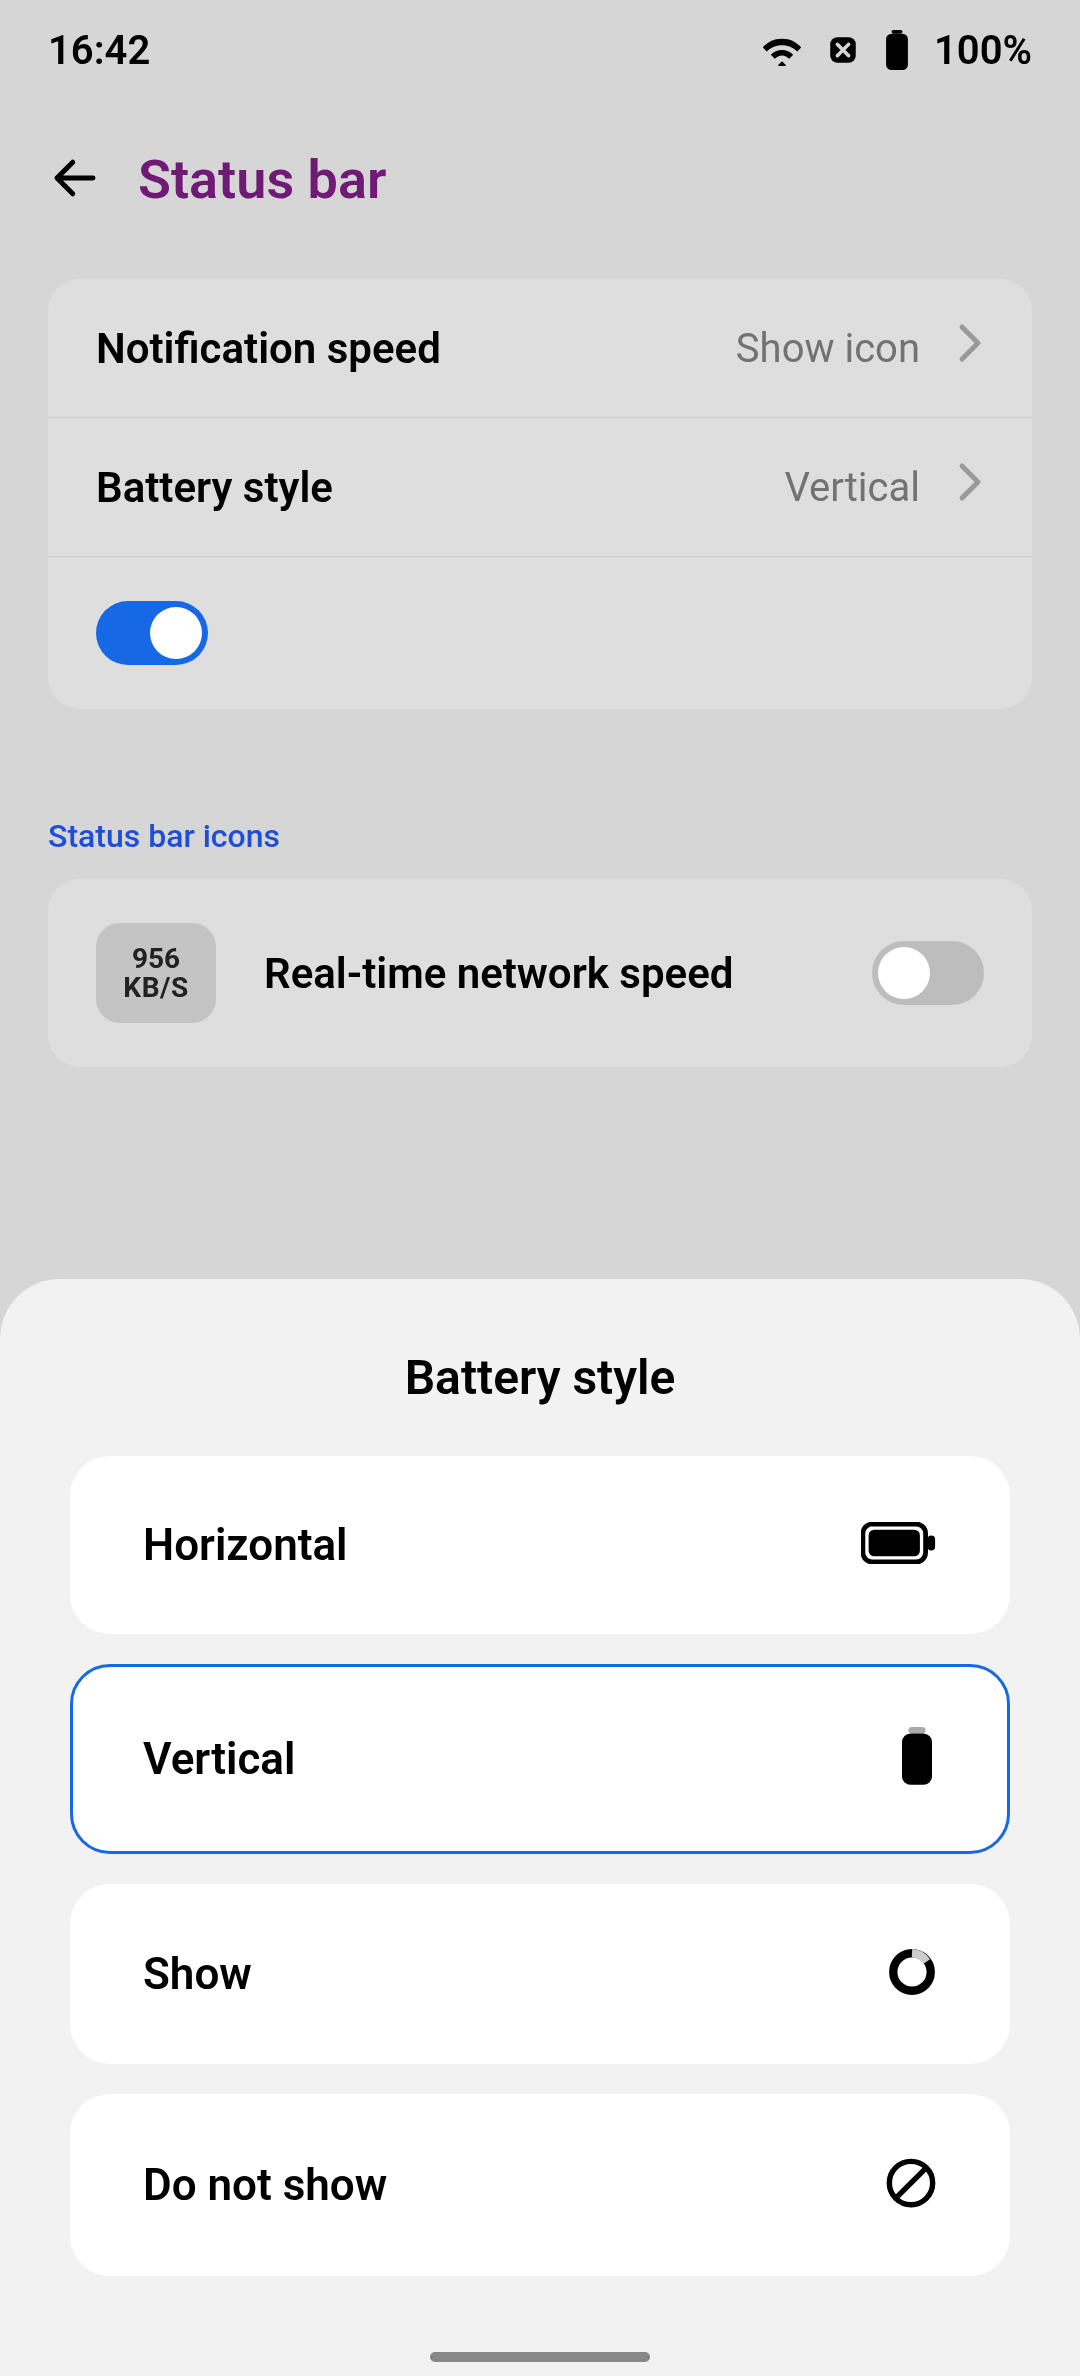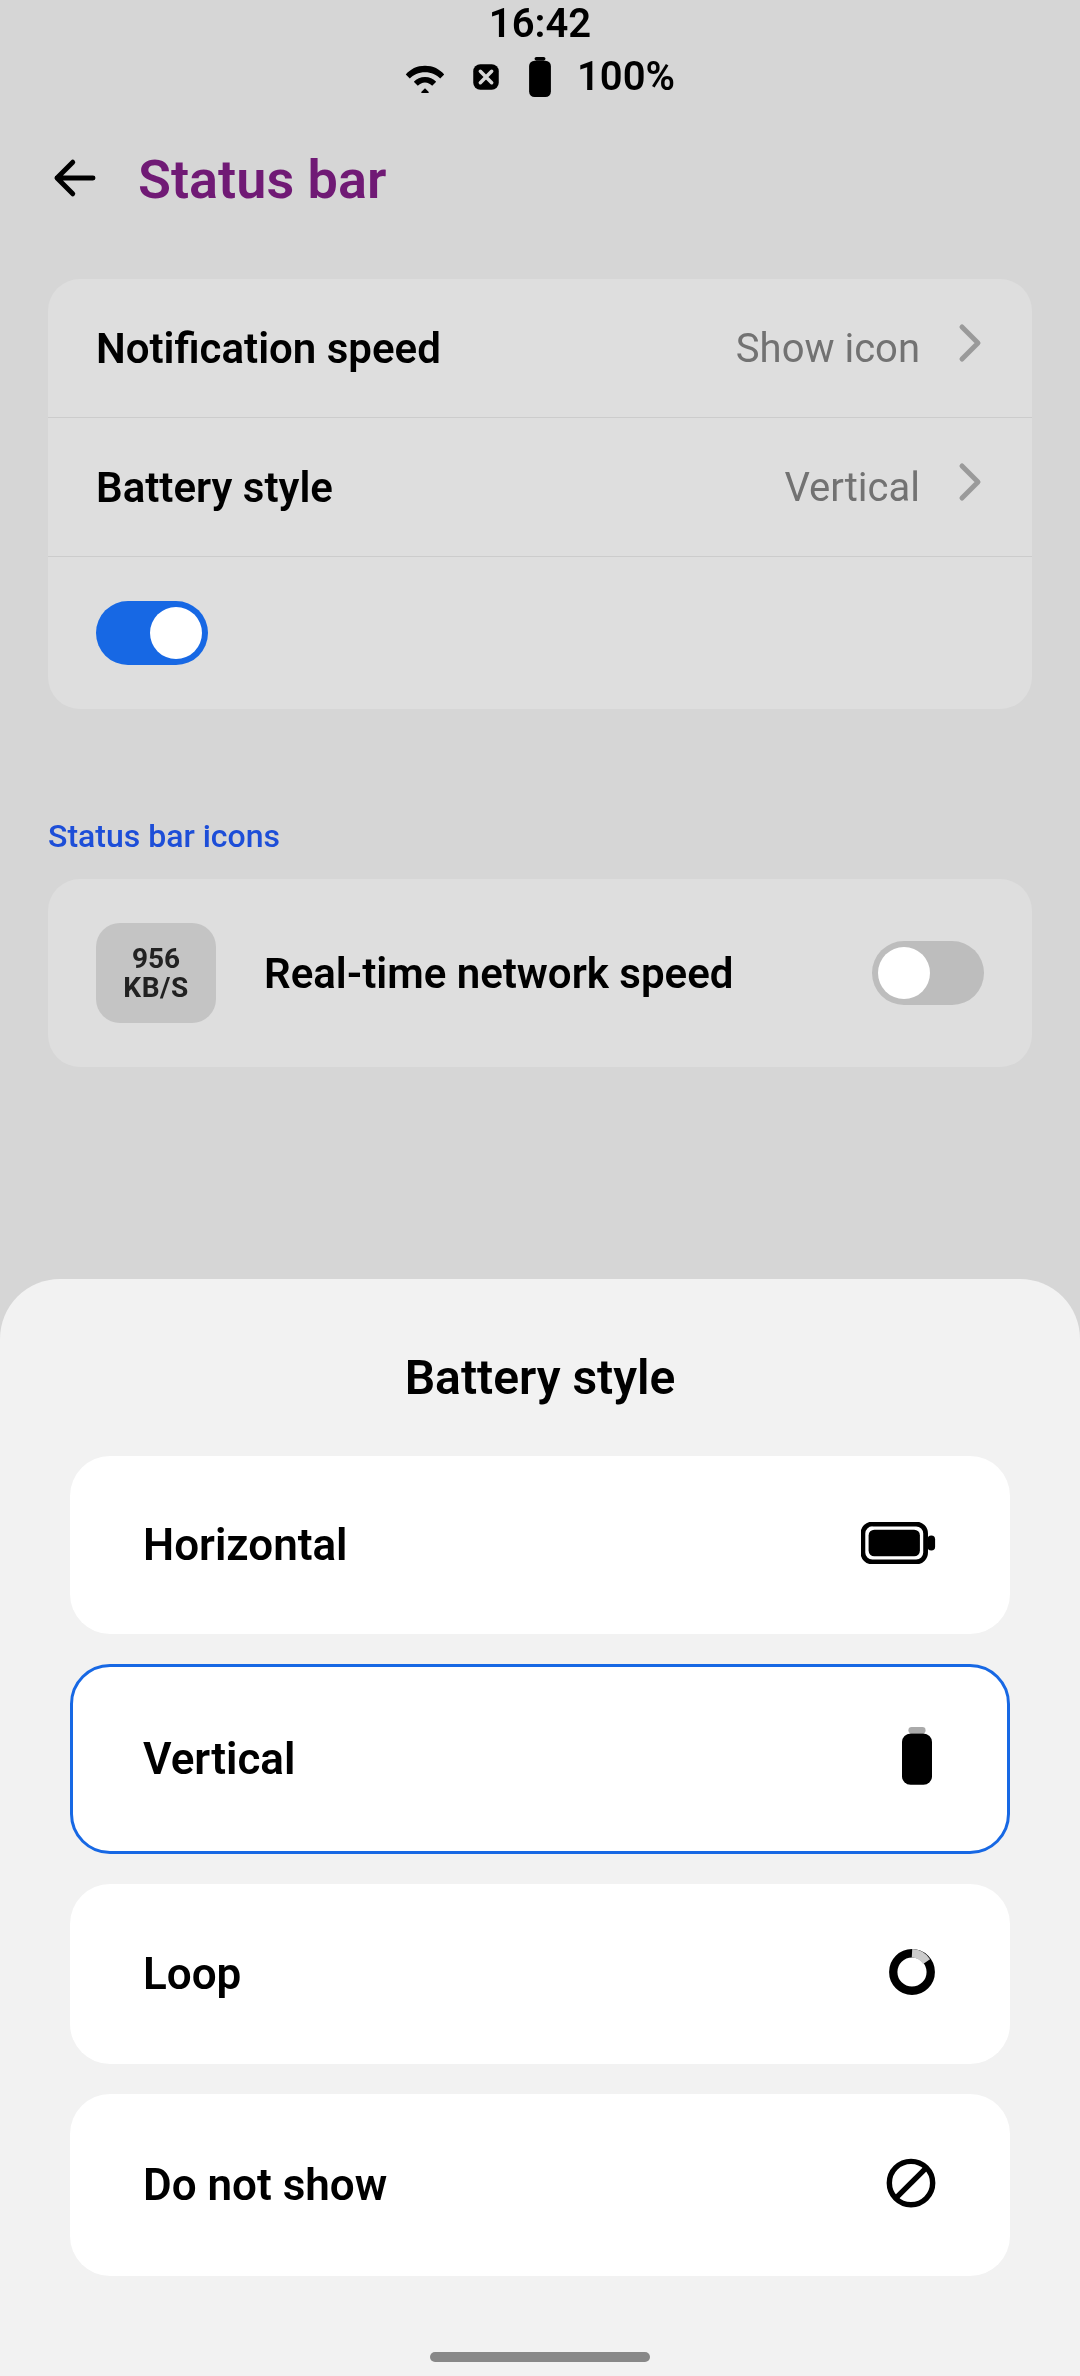--- a/index.html
+++ b/index.html
@@ -12,21 +12,20 @@
       background: #d6d6d6;
     }
 
     
     .status-bar {
       height: 100px;
       display: flex;
       align-items: center;
       justify-content: space-between;
       padding: 0 48px;
-      flex-direction: column;
     }
     .status-time {
       font-size: 40px;
       font-weight: 600;
       color: #000;
     }
     .status-right {
       display: flex;
       align-items: center;
       gap: 24px;
@@ -266,21 +265,21 @@
     <span class="option-label">Vertical</span>
     <span>
       <svg width="40" height="60" viewBox="0 0 18 28">
           <rect x="5" y="0" width="8" height="3" rx="1.5" fill="#aaa"></rect>
           <rect x="2" y="3" width="14" height="24" rx="4" fill="#000"></rect>
         </svg>
     </span>
   </div>
 
   <div class="option">
-    <span class="option-label">Loop</span>
+    <span class="option-label">Show</span>
     <span>
       <svg width="50" height="50" viewBox="0 0 24 24">
           <circle cx="12" cy="12" r="9" fill="none" stroke="#000" stroke-width="4"></circle>
           <path d="M12 3 A9 9 0 0 1 19 7" fill="none" stroke="#ccc" stroke-width="4" stroke-linecap="butt"></path>
         </svg>
     </span>
   </div>
 
   <div class="option">
     <span class="option-label">Do not show</span>

